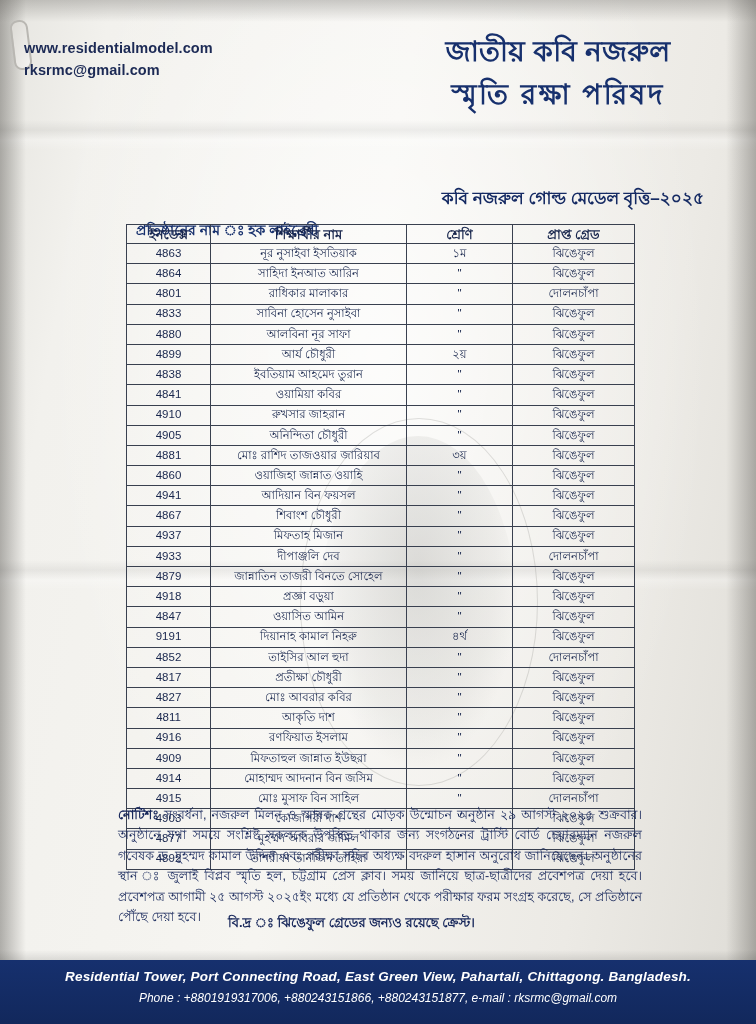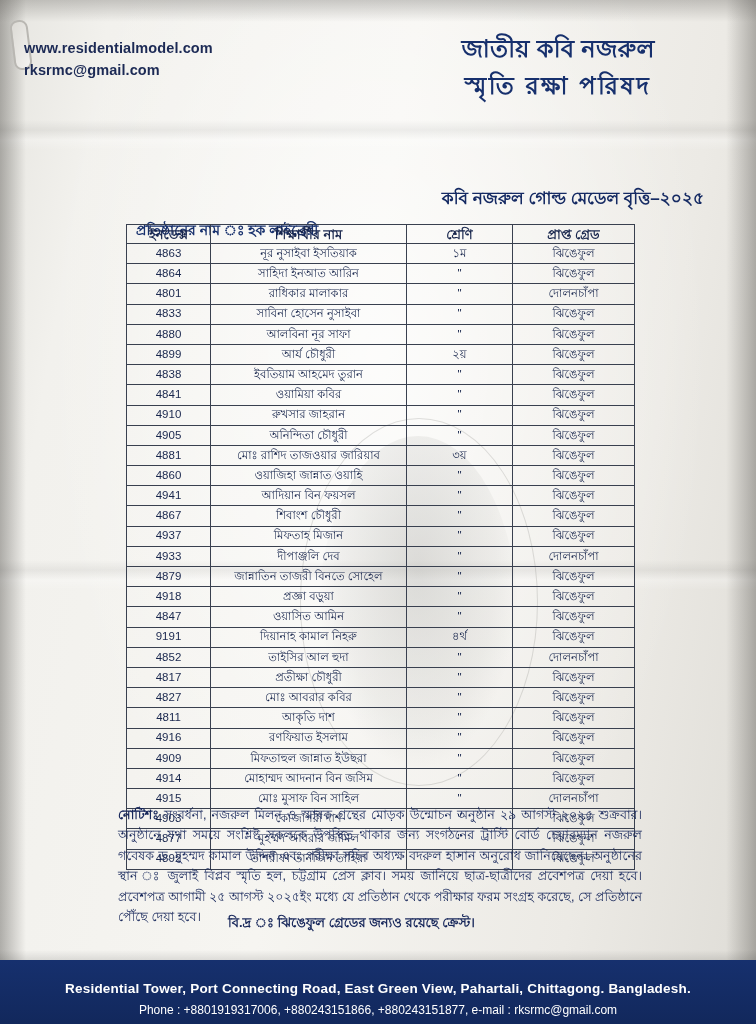--- a/index.html
+++ b/index.html
@@ -70,21 +70,21 @@
     line-height: 1.5;
     letter-spacing: .1px;
     font-weight: bold;
   }
   .hdr-right {
     position: absolute;
     right: 48px; top: 30px;
     width: 300px;
     text-align: center;
     color: #17306d;
-    font-size: 24px;
+    font-size: 28px;
     font-weight: bold;
     line-height: 1.55;
     letter-spacing: .3px;
   }
   .hdr-right .l2 { letter-spacing: 2.5px; }
 
   
   .doc-title {
     position: absolute;
     right: 52px; top: 185px;
@@ -176,22 +176,23 @@
 
   
   .footer {
     position: absolute;
     left: 0; bottom: 0;
     width: 756px;
     height: 64px;
     background: linear-gradient(180deg, #16306e 0%, #12285c 100%);
     color: #ffffff;
     text-align: center;
-    padding-top: 21px;
+    padding-top: 9px;
     box-sizing: border-box;
+    font-style: italic;
   }
   .footer .f1 { font-size: 13.5px; font-weight: bold; letter-spacing: .2px; }
   .footer .f2 { font-size: 12px; margin-top: 7px; }
   .footer-edge {
     position: absolute;
     left: 0; bottom: 64px; width: 756px; height: 10px;
     background: linear-gradient(180deg, rgba(0,0,0,0.0), rgba(0,0,0,0.10));
   }
 </style>
 </head>

